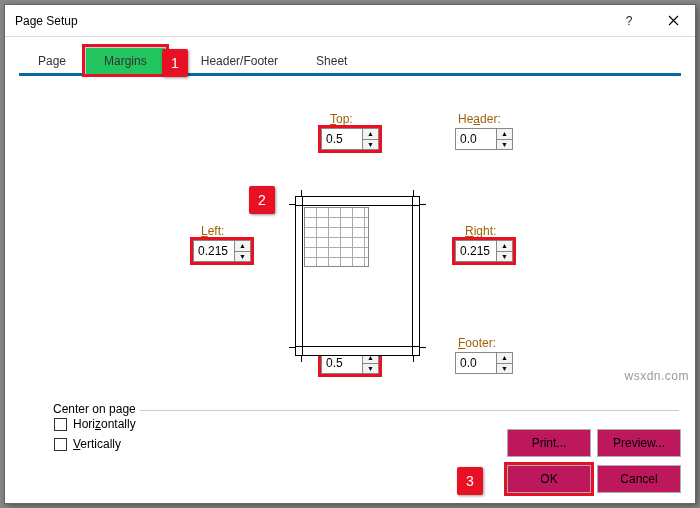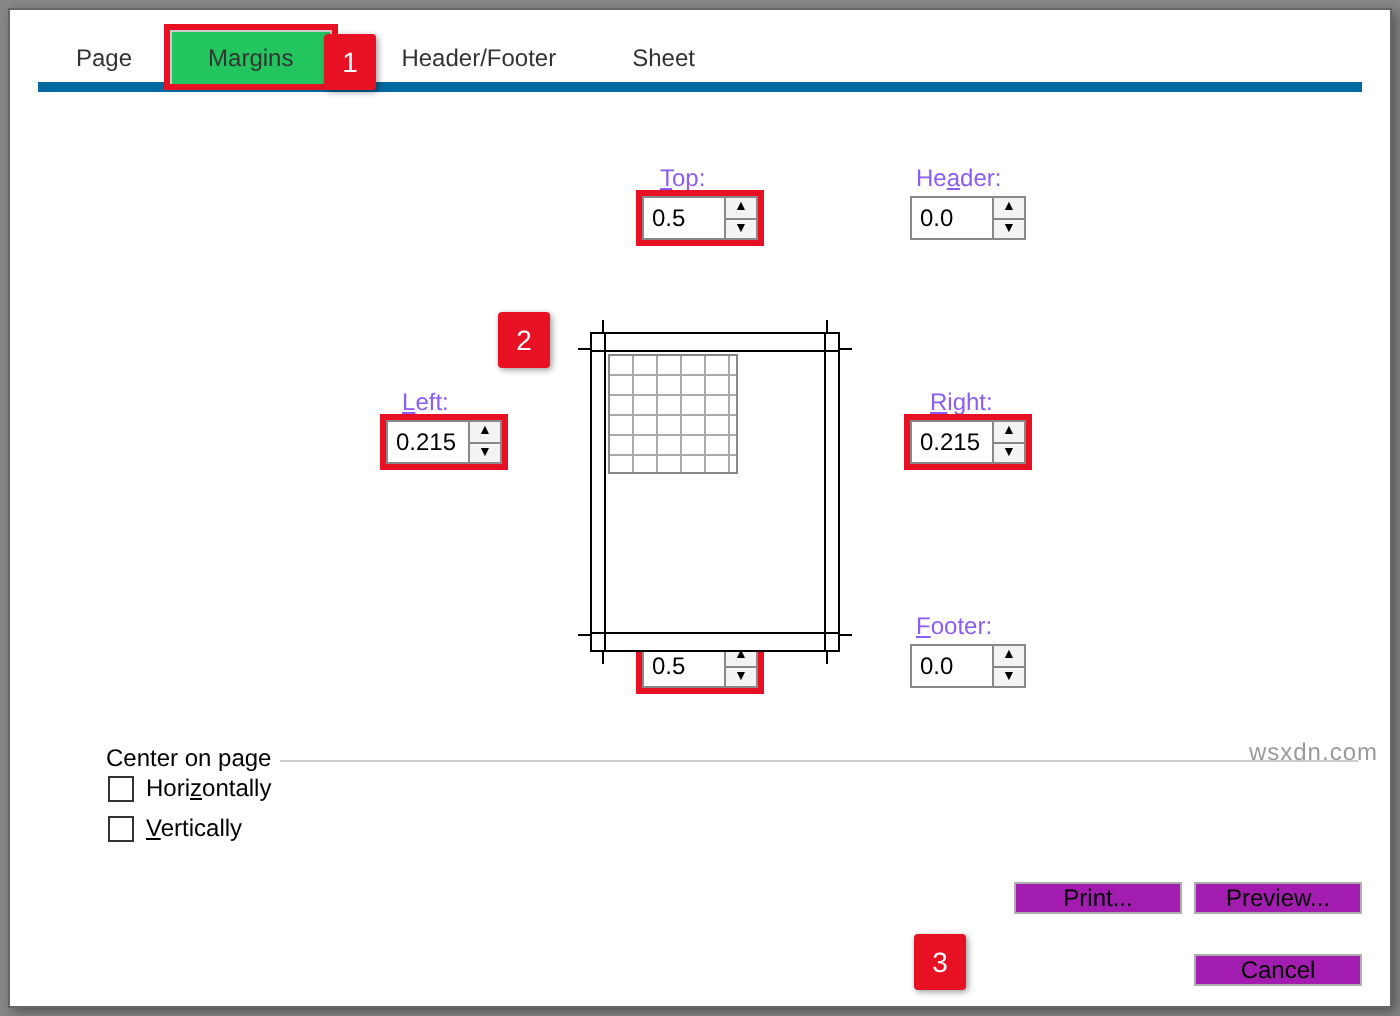--- a/index.html
+++ b/index.html
@@ -1,25 +1,25 @@
 <!DOCTYPE html>
 <html><head>
 <meta charset="utf-8">
 <style>
   * { box-sizing: border-box; font-family: "Segoe UI", Tahoma, sans-serif; font-size: 12px; }
   body { margin: 0; background: #888; width: 700px; height: 508px; position: relative; }
   .dialog { position: absolute; left: 4px; top: 4px; width: 692px; height: 500px; background: #fff; border: 1px solid #666; box-shadow: 2px 2px 6px rgba(0,0,0,.4); }
   .titlebar { display: flex; align-items: center; height: 32px; padding: 0 0 0 10px; border-bottom: 1px solid #ddd; }
   .titlebar .title { flex: 1; font-size: 12px; }
   .tbtn { width: 44px; height: 32px; display: flex; align-items: center; justify-content: center; color: #222; }
-  .tabs { display: flex; margin: 10px 14px 0 14px; border-bottom: 5px solid #0369a1; position: relative; }
+  .tabs { display: flex; margin: 10px 14px 0 14px; border-bottom: 3px solid #0369a1; position: relative; }
   .tab { padding: 6px 18px; border: 1px solid transparent; border-bottom: none; margin-bottom: -1px; color: #333; background: transparent; }
   .tab.active { border-color: #ccc; background: #22c55e; }
   .content { position: relative; height: 380px; }
-  .lbl { position: absolute; color: #8b5cf6; }
+  .lbl { position: absolute; color: #a16207; }
   .lbl u { text-decoration: underline; }
   .spin { position: absolute; display: flex; align-items: stretch; height: 22px; }
   .spin input { width: 42px; border: 1px solid #888; padding: 0 4px; font-size: 12px; }
   .spin .arrows { display: flex; flex-direction: column; border: 1px solid #888; border-left: none; width: 16px; }
   .spin .ar { flex: 1; display: flex; align-items: center; justify-content: center; font-size: 7px; background: #f3f3f3; }
   .spin .ar + .ar { border-top: 1px solid #888; }
   .redbox { outline: 3px solid #e81123; outline-offset: 0; }
   .badge { position: absolute; width: 26px; height: 28px; background: #e81123; color: #fff; display: flex; align-items: center; justify-content: center; font-size: 14px; border-radius: 2px; box-shadow: 1px 1px 3px rgba(0,0,0,.4); }
   .preview { position: absolute; left: 290px; top: 120px; width: 125px; height: 160px; }
   .preview .outer { position: absolute; inset: 0; border: 1px solid #000; background: #fff; }
@@ -28,28 +28,37 @@
   .preview .grid::before, .preview .grid::after { content:""; position:absolute; background:transparent; }
   .preview .row { position:absolute; left:0; right:0; height:10px; border-bottom:1px solid #aaa; }
   .preview .col { position:absolute; top:0; bottom:0; width:12px; border-right:1px solid #aaa; }
   .tick { position:absolute; background:#000; }
   .group { position: absolute; left: 44px; top: 334px; right: 16px; }
   .group .gtitle { position: relative; top: -8px; background: #fff; padding: 0 4px; display: inline-block; }
   .group .gline { border-top: 1px solid #ccc; margin-top: -14px; }
   .chk { display: flex; align-items: center; gap: 6px; margin: 6px 0 0 5px; }
   .chk .box { width: 13px; height: 13px; border: 1px solid #333; }
   .footer { position: absolute; bottom: 10px; right: 14px; display: flex; gap: 6px; }
-  .btn { min-width: 84px; height: 16px; border: 1px solid #adadad; background: #a21caf; display: flex; align-items: center; justify-content: center; padding: 0 12px; }
+  .btn { min-width: 84px; height: 28px; border: 1px solid #adadad; background: #be185d; display: flex; align-items: center; justify-content: center; padding: 0 12px; }
   .btn.ok { outline: 3px solid #e81123; }
   .watermark { position:absolute; right:6px; bottom:120px; color:#999; font-size:12px; letter-spacing:.5px; }
 </style>
 </head>
 <body>
 
 <div class="dialog">
+  <div class="titlebar">
+    <span class="title">Page Setup</span>
+    <div class="tbtn">?</div>
+    <div class="tbtn">
+      <svg width="11" height="11" viewBox="0 0 11 11">
+          <path d="M1 1 L10 10 M10 1 L1 10" stroke="#000" stroke-width="1.2"></path>
+        </svg>
+    </div>
+  </div>
 
   <div class="tabs">
     <div class="tab">Page</div>
     <div class="tab active redbox">Margins</div>
     <div class="tab" style="margin-left:16px">Header/Footer</div>
     <div class="tab">Sheet</div>
     <div class="badge" style="left:143px; top:2px;">1</div>
   </div>
 
   <div class="content">
@@ -155,17 +164,18 @@
   </div>
 
   <div class="footer" style="bottom:46px;">
     <div class="btn">Print...</div>
     <div class="btn">Preview...</div>
   </div>
 
   <div class="badge" style="right:212px; bottom:8px;">3</div>
 
   <div class="footer">
+    <div class="btn ok">OK</div>
     <div class="btn">Cancel</div>
   </div>
 
   <div class="watermark">wsxdn.com</div>
 </div>
 
 </body></html>

